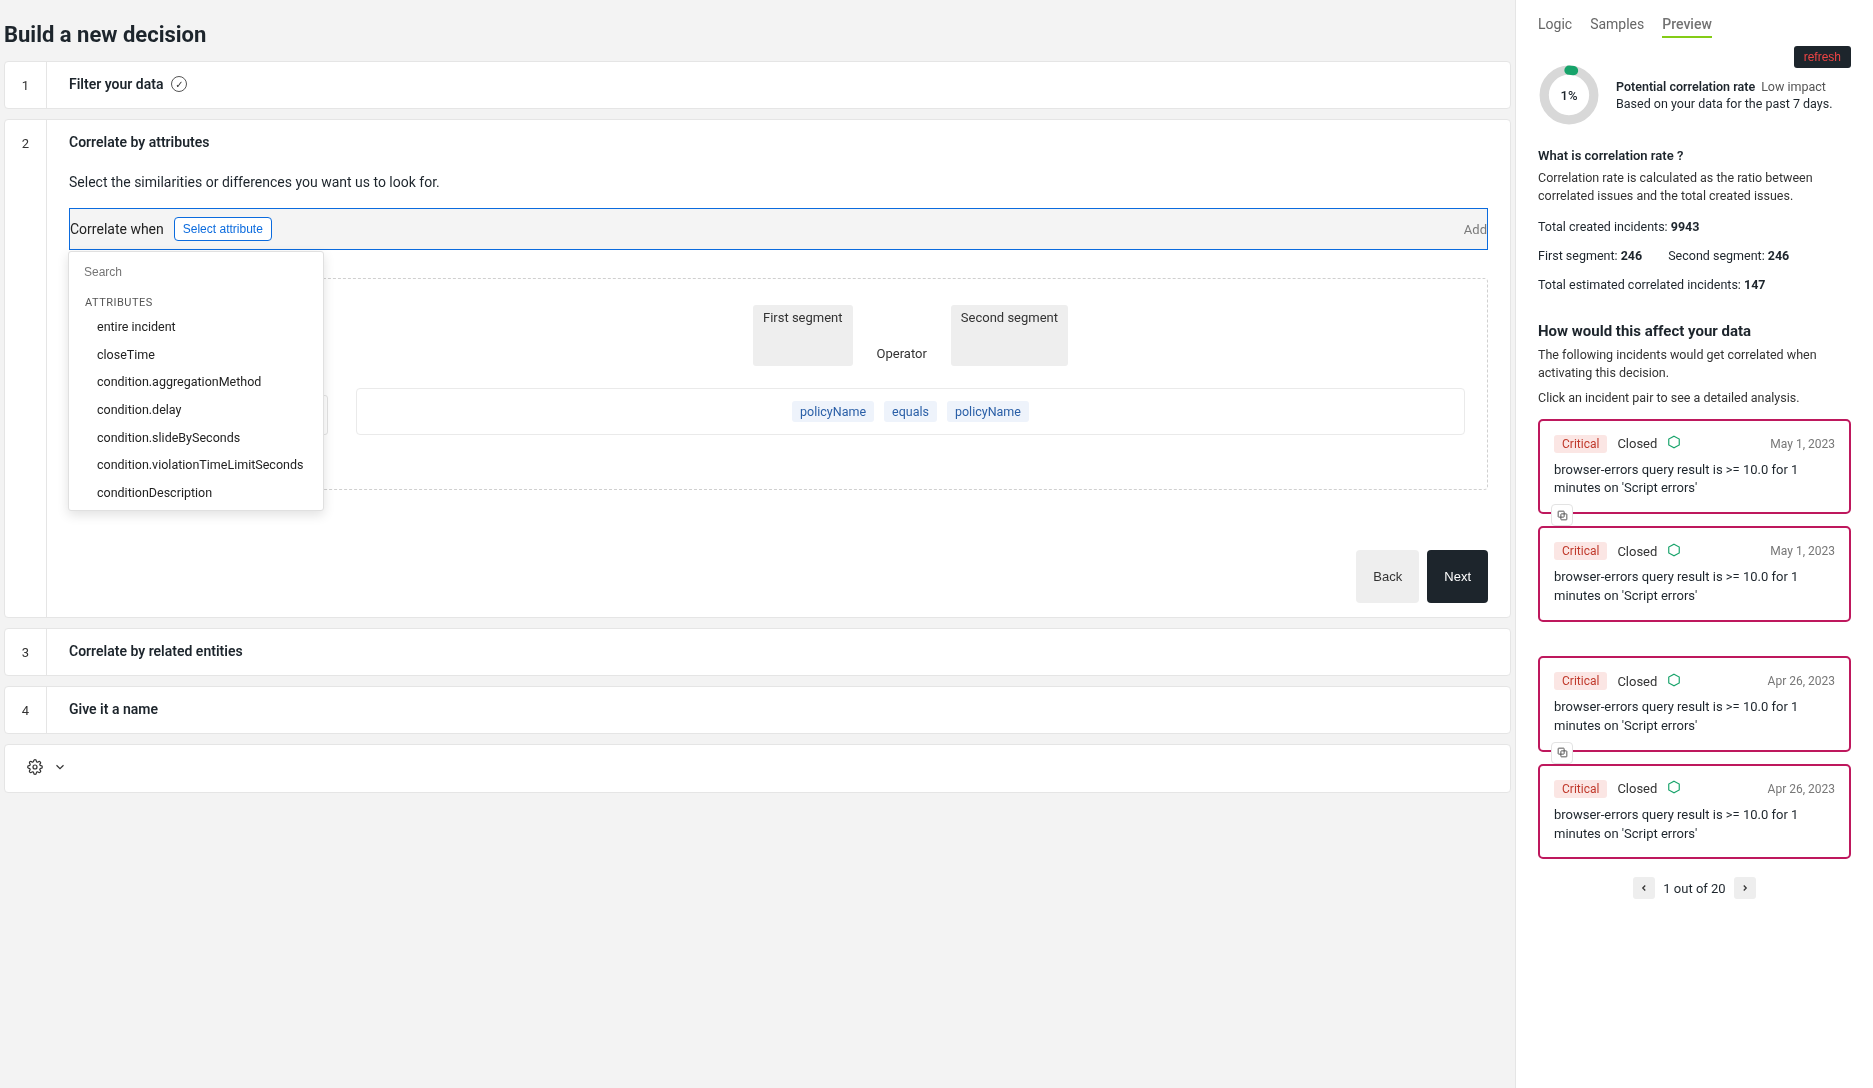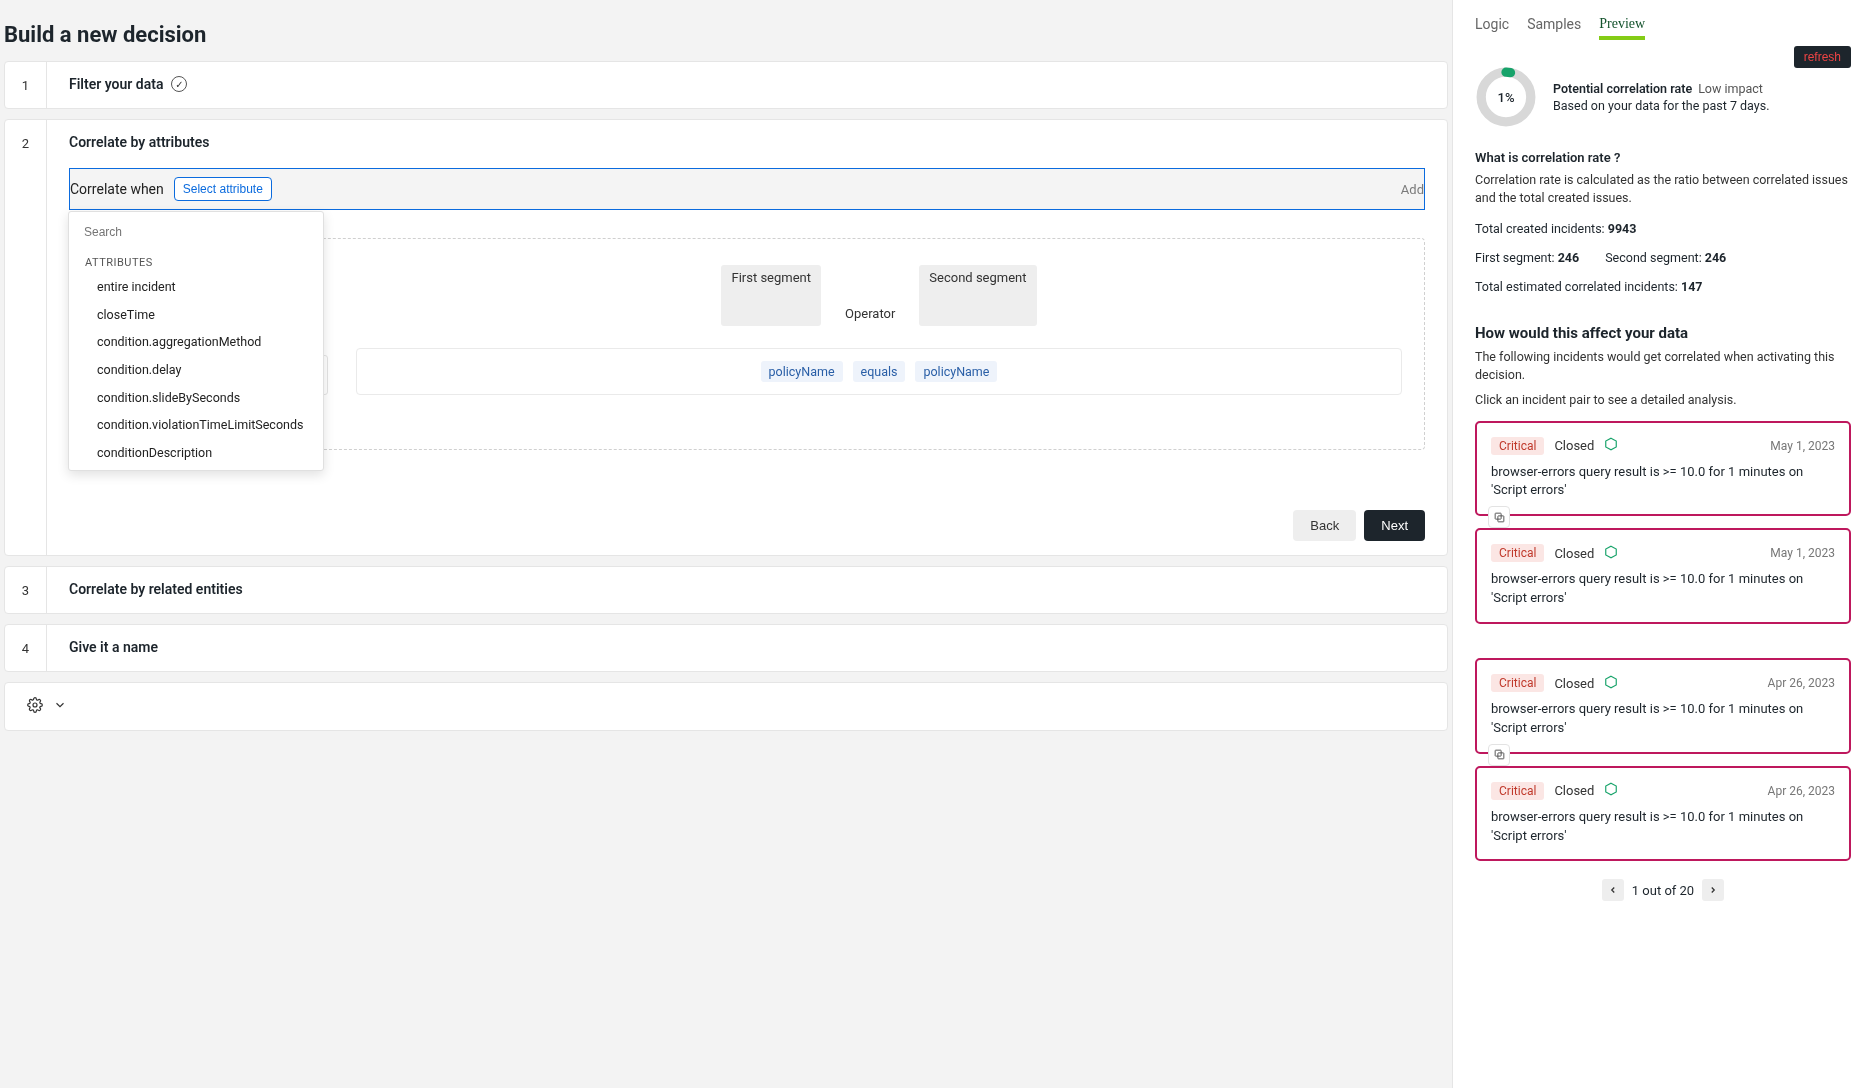--- a/index.html
+++ b/index.html
@@ -191,21 +191,21 @@
   font-size: 12.5px;
 }
 
 .step-footer {
   display: flex;
   justify-content: flex-end;
   gap: 8px;
   margin-top: 60px;
 }
 .btn {
-  padding: 7px 16px;
+  padding: 18px 16px;
   font-size: 13px;
   border-radius: 4px;
   cursor: pointer;
   border: 1px solid transparent;
 }
 .btn-secondary { background: #eeeeee; color: #333; }
 .btn-primary { background: #1d252c; color: #fff; }
 
 .adv-card {
   background: #fff;
@@ -215,36 +215,36 @@
   display: flex;
   align-items: center;
   padding: 14px 22px;
   gap: 10px;
 }
 .gear-icon svg { width:16px; height:16px; }
 .adv-title { font-weight: 600; font-size: 14px; flex:1; }
 
 
 .side-panel {
-  width: 421px;
+  width: 358px;
   background: #fff;
   border-left: 1px solid #e5e5e5;
   padding: 16px 22px 24px;
   overflow-y: auto;
   position: relative;
 }
 .side-tabs {
   display: flex;
   gap: 18px;
   font-size: 14px;
   color: #666;
   margin-bottom: 6px;
 }
 .side-tab { cursor: pointer; padding-bottom:4px; }
-.side-tab.active { color: #14532d; border-bottom: 4px solid #84cc16; font-weight:500;font-family:Liberation Serif, serif;}
+.side-tab.active { color: #737373; border-bottom: 2px solid #84cc16; font-weight:500;}
 .refresh-btn {
   position: absolute;
   top: 46px; right: 22px;
   background: #1d252c;
   color: #ef4444;
   font-size: 12px;
   padding: 4px 10px;
   border-radius: 3px;
   border: none;
   cursor: pointer;
@@ -375,20 +375,21 @@
       </div>
     </div>
   </div>
 
   <div class="step-card expanded">
     <div class="step-num">2</div>
     <div class="step-body">
       <div class="step-header-row">
         <span class="step-title">Correlate by attributes</span>
       </div>
+      <div class="step-desc">Select the similarities or differences you want us to look for.</div>
 
       <div class="correlate-bar">
         <span class="correlate-label">Correlate when</span>
         <button class="select-attr-btn">Select attribute</button>
         <span class="add-link">Add</span>
 
         <div class="dropdown">
           <input class="dropdown-search" placeholder="Search" style="">
           <div class="dropdown-group">ATTRIBUTES</div>
           <div class="dropdown-item">entire incident</div>

